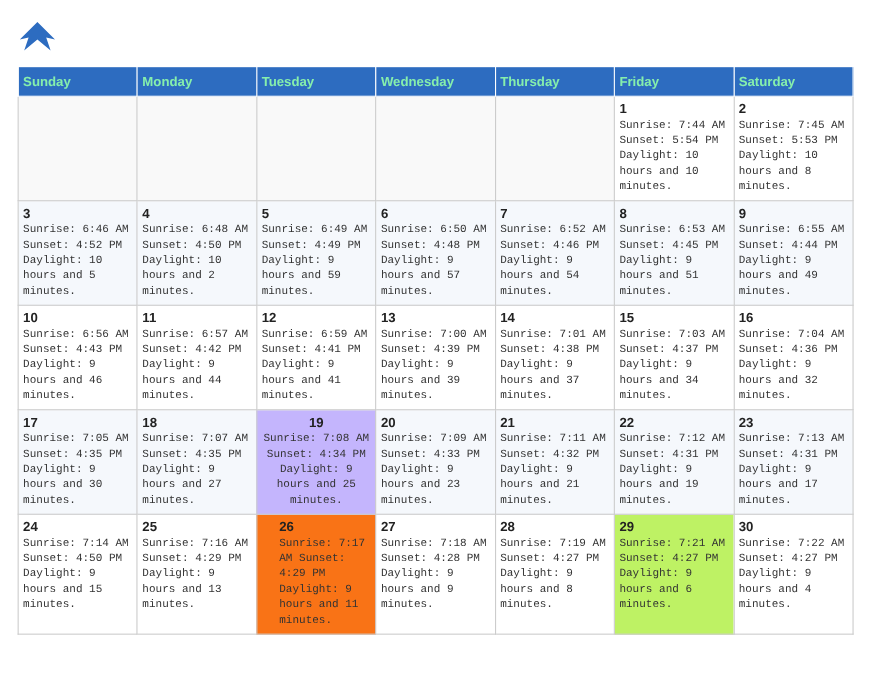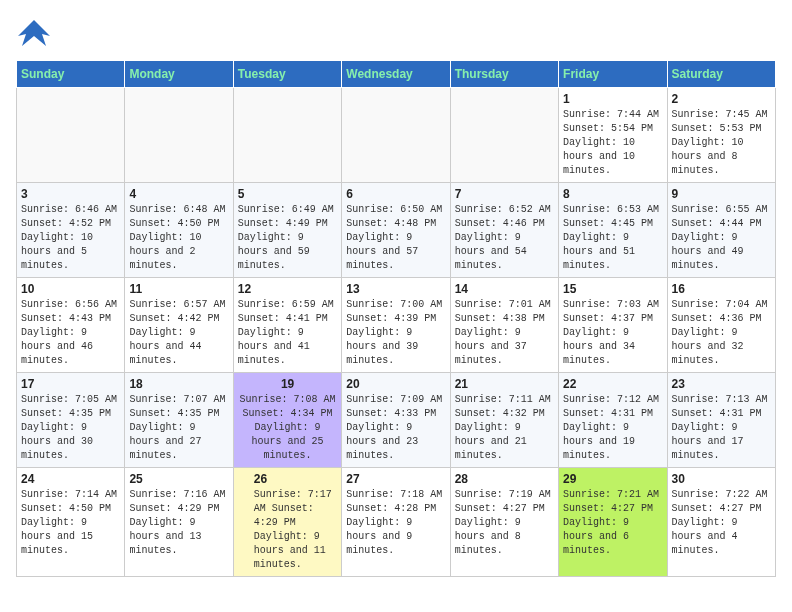--- a/index.html
+++ b/index.html
@@ -271,21 +271,21 @@
           <div class="day-info">Sunrise: 7:14 AM
 Sunset: 4:50 PM
 Daylight: 9 hours and 15 minutes.</div>
         </td>
         <td style="background: rgb(255, 255, 255);">
           <div class="day-number">25</div>
           <div class="day-info">Sunrise: 7:16 AM
 Sunset: 4:29 PM
 Daylight: 9 hours and 13 minutes.</div>
         </td>
-        <td style="background: #fef9c3; padding-left: 20px;">
+        <td style="background: #f97316; padding-left: 20px;">
           <div class="day-number">26</div>
           <div class="day-info">Sunrise: 7:17 AM
 Sunset: 4:29 PM
 Daylight: 9 hours and 11 minutes.</div>
         </td>
         <td style="background: rgb(255, 255, 255);">
           <div class="day-number">27</div>
           <div class="day-info">Sunrise: 7:18 AM
 Sunset: 4:28 PM
 Daylight: 9 hours and 9 minutes.</div>

